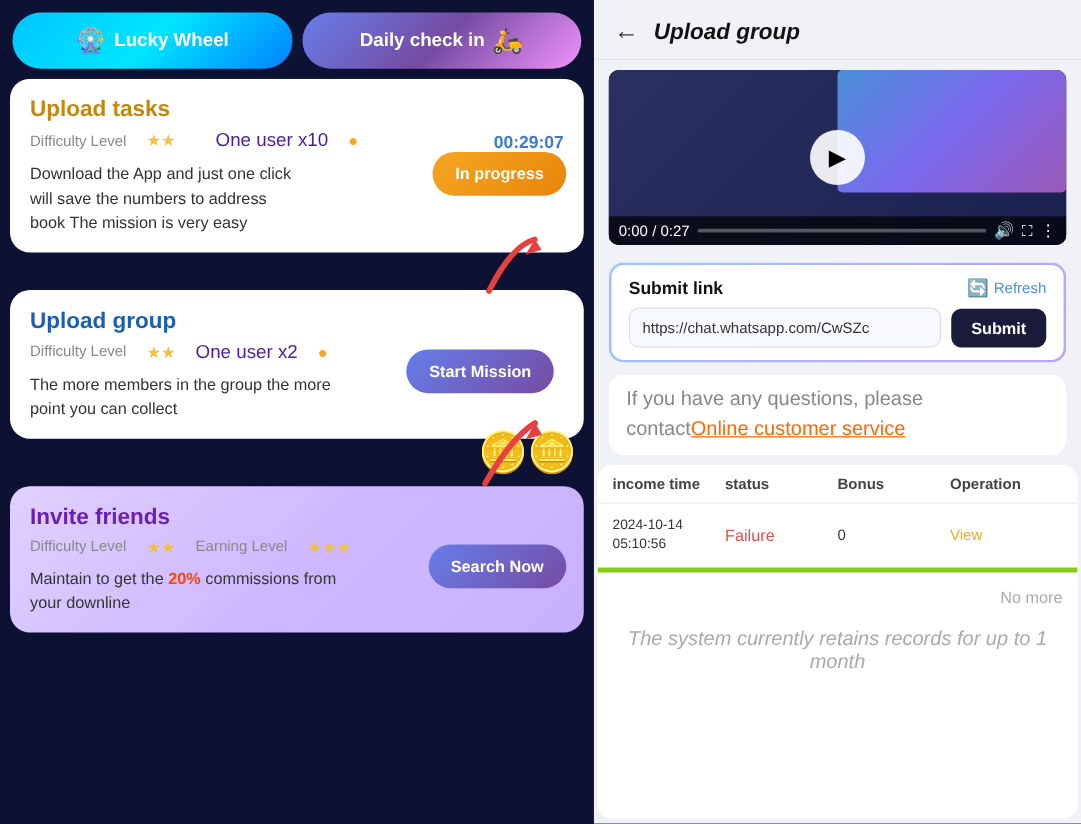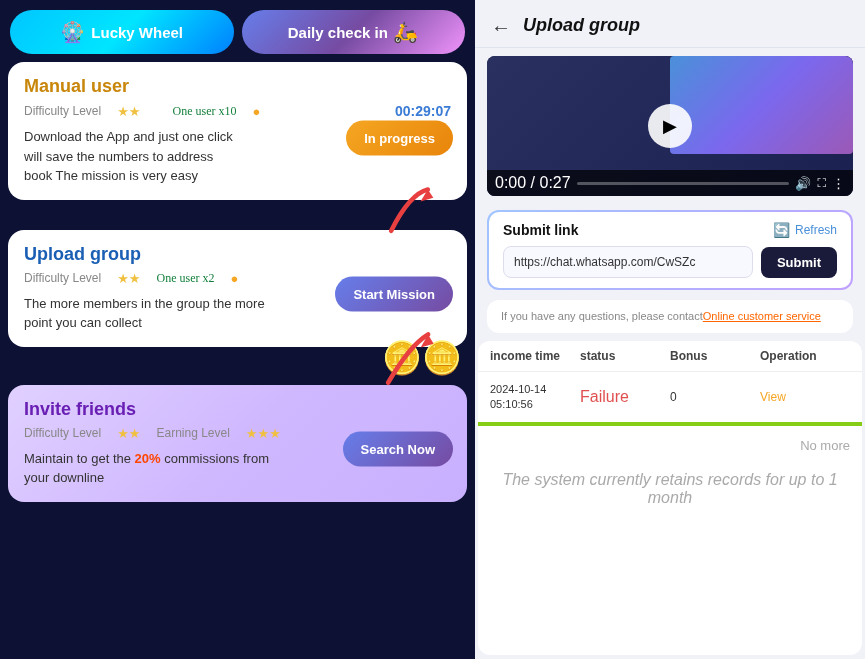--- a/index.html
+++ b/index.html
@@ -110,21 +110,21 @@
       display: flex;
       align-items: center;
       gap: 16px;
       margin-bottom: 8px;
       font-size: 12px;
       color: #666;
     }
 
     .stars { color: #f0c040; font-size: 13px; }
     .meta-label { color: #888; font-size: 12px; }
-    .meta-value { color: #15803d; font-size: 12px; font-family: Liberation Serif, serif; }
+    .meta-value { color: #4c1d95; font-size: 15px; }
     .coin-icon { color: #f5a623; font-size: 13px; }
 
     .timer {
       color: #3a7bd5;
       font-weight: bold;
       font-size: 14px;
       margin-left: auto;
     }
 
     .task-desc {
@@ -370,21 +370,21 @@
     }
 
     .reminder-title {
       font-size: 14px;
       font-weight: bold;
       color: #111;
       margin-bottom: 6px;
     }
 
     .reminder-text {
-      font-size: 11px;
+      font-size: 16px;
       color: #888;
       line-height: 1.5;
     }
 
     .reminder-link {
       color: #ff6600;
       text-decoration: underline;
       cursor: pointer;
     }
 
@@ -416,21 +416,21 @@
       padding: 10px 12px;
       border-bottom: 4px solid #84cc16;
       align-items: center;
     }
 
     .td {
       font-size: 12px;
       color: #333;
     }
 
-    .td-failure { color: #e05050; font-size: 16px; }
+    .td-failure { color: #e05050; font-size: 13px; }
     .td-view { color: #f5a623; font-size: 12px; cursor: pointer; }
 
     .no-more {
       text-align: right;
       padding: 12px;
       font-size: 13px;
       color: #aaa;
     }
 
     .system-note {
@@ -453,21 +453,21 @@
     </button>
     <button class="nav-btn-daily">
       <span>Daily check in</span>
       <span class="icon-emoji">🛵</span>
     </button>
   </div>
 
   <div class="tasks-container">
 
     <div class="task-card task-card-manual" style="position:relative; overflow:visible;">
-      <div class="task-title task-title-manual">Manual user</div>
+      <div class="task-title task-title-manual">Upload tasks</div>
       <div class="task-meta">
         <span class="meta-label">Difficulty Level</span>
         <span class="stars">★★</span>
           <span style="color:#ccc;font-size:13px"></span>
         <span class="meta-value">One user x10</span>
         <span class="coin-icon">●</span>
         <span class="timer">00:29:07</span>
       </div>
       <div class="task-desc">Download the App and just one click will save the numbers to address book The mission is very easy</div>
       <button class="task-action-btn btn-in-progress" style="top:55%; right:14px;">In progress</button>
@@ -480,21 +480,21 @@
 
     <div class="task-card task-card-upload" style="position:relative; overflow:visible; margin-top:20px;">
       <div class="task-title task-title-upload">Upload group</div>
       <div class="task-meta">
         <span class="meta-label">Difficulty Level</span>
         <span class="stars">★★</span>
         <span class="meta-value">One user x2</span>
         <span class="coin-icon">●</span>
       </div>
       <div class="task-desc task-desc-wide">The more members in the group the more point you can collect</div>
-      <button class="task-action-btn btn-start-mission" style="top:55%; right:14px;text-align:center;">Start Mission</button>
+      <button class="task-action-btn btn-start-mission" style="top:55%; right:24px;text-align:center;">Start Mission</button>
 
       <svg class="arrow-overlay" viewBox="0 0 70 70" xmlns="http://www.w3.org/2000/svg" style="position:absolute; right:25px; bottom:-45px; width:65px; height:65px; z-index:10;">
         <path d="M12,60 Q35,20 55,8" stroke="#e84040" stroke-width="5" fill="none" stroke-linecap="round"></path>
         <polygon points="55,8 47,22 61,18" fill="#e84040"></polygon>
       </svg>
 
       <div style="position:absolute; right:5px; bottom:-30px; font-size:32px; z-index:5; pointer-events:none;">🪙🪙</div>
     </div>
 
     <div class="task-card task-card-invite" style="position:relative; overflow:visible; margin-top:28px; background: linear-gradient(135deg, #e0d0ff, #d0b8ff, #c8b0ff);">
@@ -520,21 +520,21 @@
     <span class="back-arrow">←</span>
     <span class="right-title">Upload group</span>
   </div>
 
   <div class="video-container">
     <div class="video-thumbnail">
       <div class="video-thumbnail-img"></div>
       <div class="play-btn">▶</div>
     </div>
     <div class="video-controls">
-      <span style="font-size:16px; white-space:nowrap;text-align:center;">
+      <span style="font-size:12px; white-space:nowrap;text-align:center;">
         <span>0:00</span>
         <span> / </span>
         <span>0:27</span>
       </span>
       <div class="progress-bar-bg">
         <div class="progress-bar-fill"></div>
       </div>
       <span class="vol-icon">🔊</span>
       <span class="fullscreen-icon">⛶</span>
       <span class="dots-icon">⋮</span>

